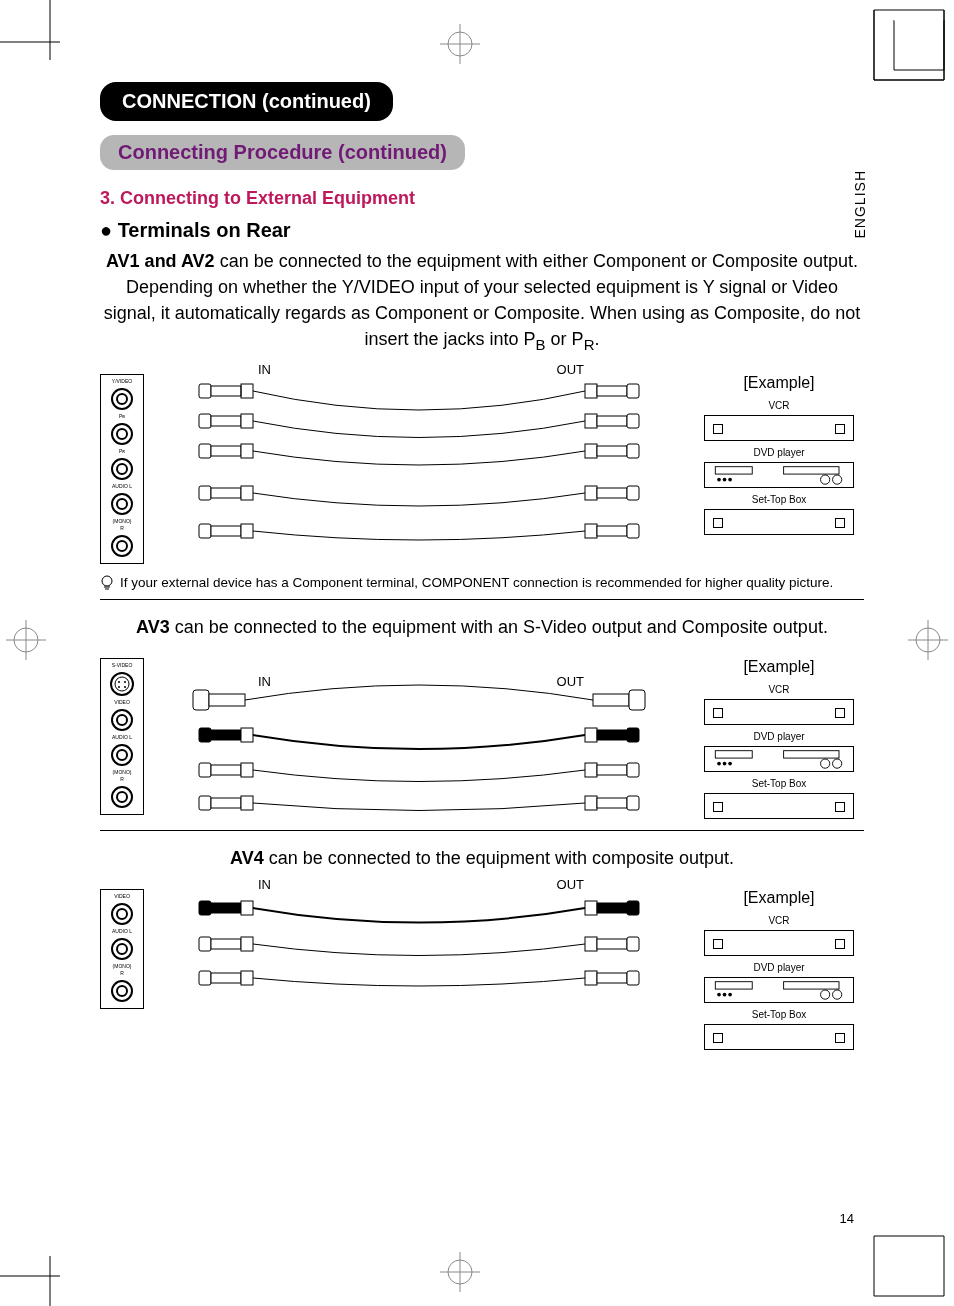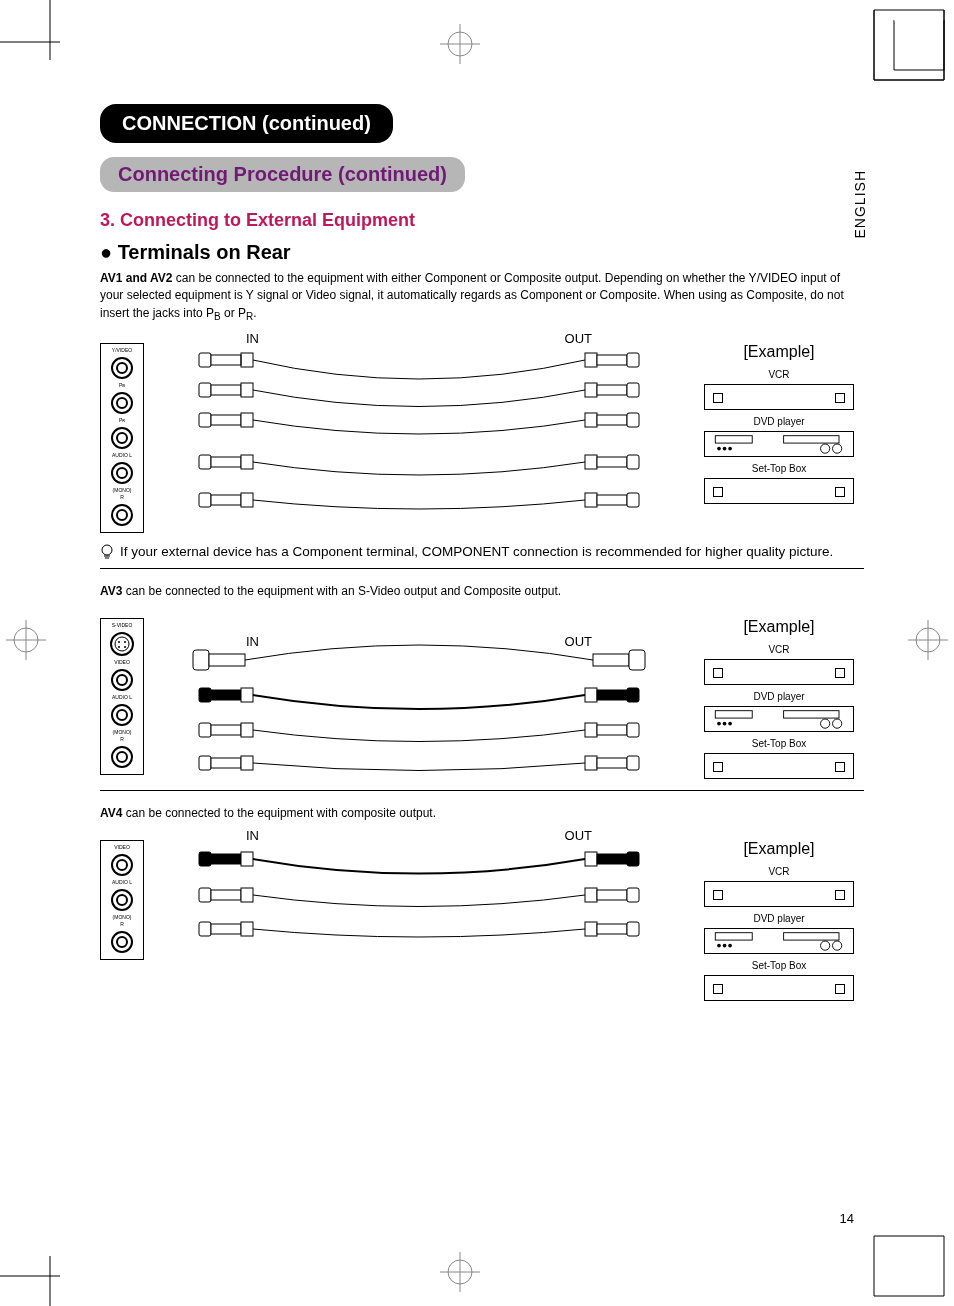--- a/index.html
+++ b/index.html
@@ -6,21 +6,21 @@
   body {
     margin: 0;
     background: #fff;
     font-family: Arial, Helvetica, sans-serif;
     width: 954px;
     height: 1306px;
     position: relative;
     color: #000;
   }
   .crop-mark { position: absolute; stroke: #000; stroke-width: 1; fill: none; }
-  .page { padding: 104px 90px 40px 100px; }
+  .page { padding: 82px 90px 40px 100px; }
   .heading-pill-dark {
     display: inline-block;
     background: #000;
     color: #fff;
     font-weight: bold;
     font-size: 20px;
     padding: 8px 22px;
     border-radius: 16px;
   }
   .heading-pill-gray {
@@ -28,21 +28,21 @@
     background: #b6b6b6;
     color: #701a75;
     font-weight: bold;
     font-size: 20px;
     padding: 6px 18px;
     border-radius: 14px;
     margin-top: 14px;
   }
   .h3 { font-weight: bold; font-size: 18px; margin: 18px 0 10px 0; color: #be185d; }
   .h4 { font-weight: bold; font-size: 20px; margin: 4px 0 6px 0; }
-  .body-text { font-size: 12px; line-height: 1.45; margin: 0 0 8px 0; }
+  .body-text { font-size: 18px; line-height: 1.45; margin: 0 0 8px 0; text-align: center; }
   .body-text b { font-weight: bold; }
   .sidetab {
     position: absolute;
     right: 86px;
     top: 170px;
     writing-mode: vertical-rl;
     transform: rotate(180deg);
     font-size: 14px;
     letter-spacing: 1px;
   }
@@ -64,22 +64,22 @@
     display: flex; align-items: center; justify-content: center;
     margin: 2px 0;
   }
   .jack::after { content:""; width:8px; height:8px; border:2px solid #000; border-radius:50%; display:block; }
   .jack.sv { width:24px; height:24px; }
   .jack.sv::after { width:0; height:0; border:none; }
   .tiny-label { font-size: 5px; text-align:center; line-height:1; }
 
   .cable-area { flex: 1; position: relative; }
   .lbl-in, .lbl-out { position:absolute; top:-12px; font-size:13px; }
-  .lbl-in { left: 92px; }
-  .lbl-out { right: 92px; }
+  .lbl-in { left: 104px; }
+  .lbl-out { right: 100px; }
 
   .example-col {
     width: 170px;
     display:flex; flex-direction:column; align-items:center;
     gap:4px;
     font-size: 12px;
   }
   .example-hdr { font-size:16px; margin-bottom:2px; }
   .device-box {
     width: 150px; height: 26px; border:1px solid #000;

